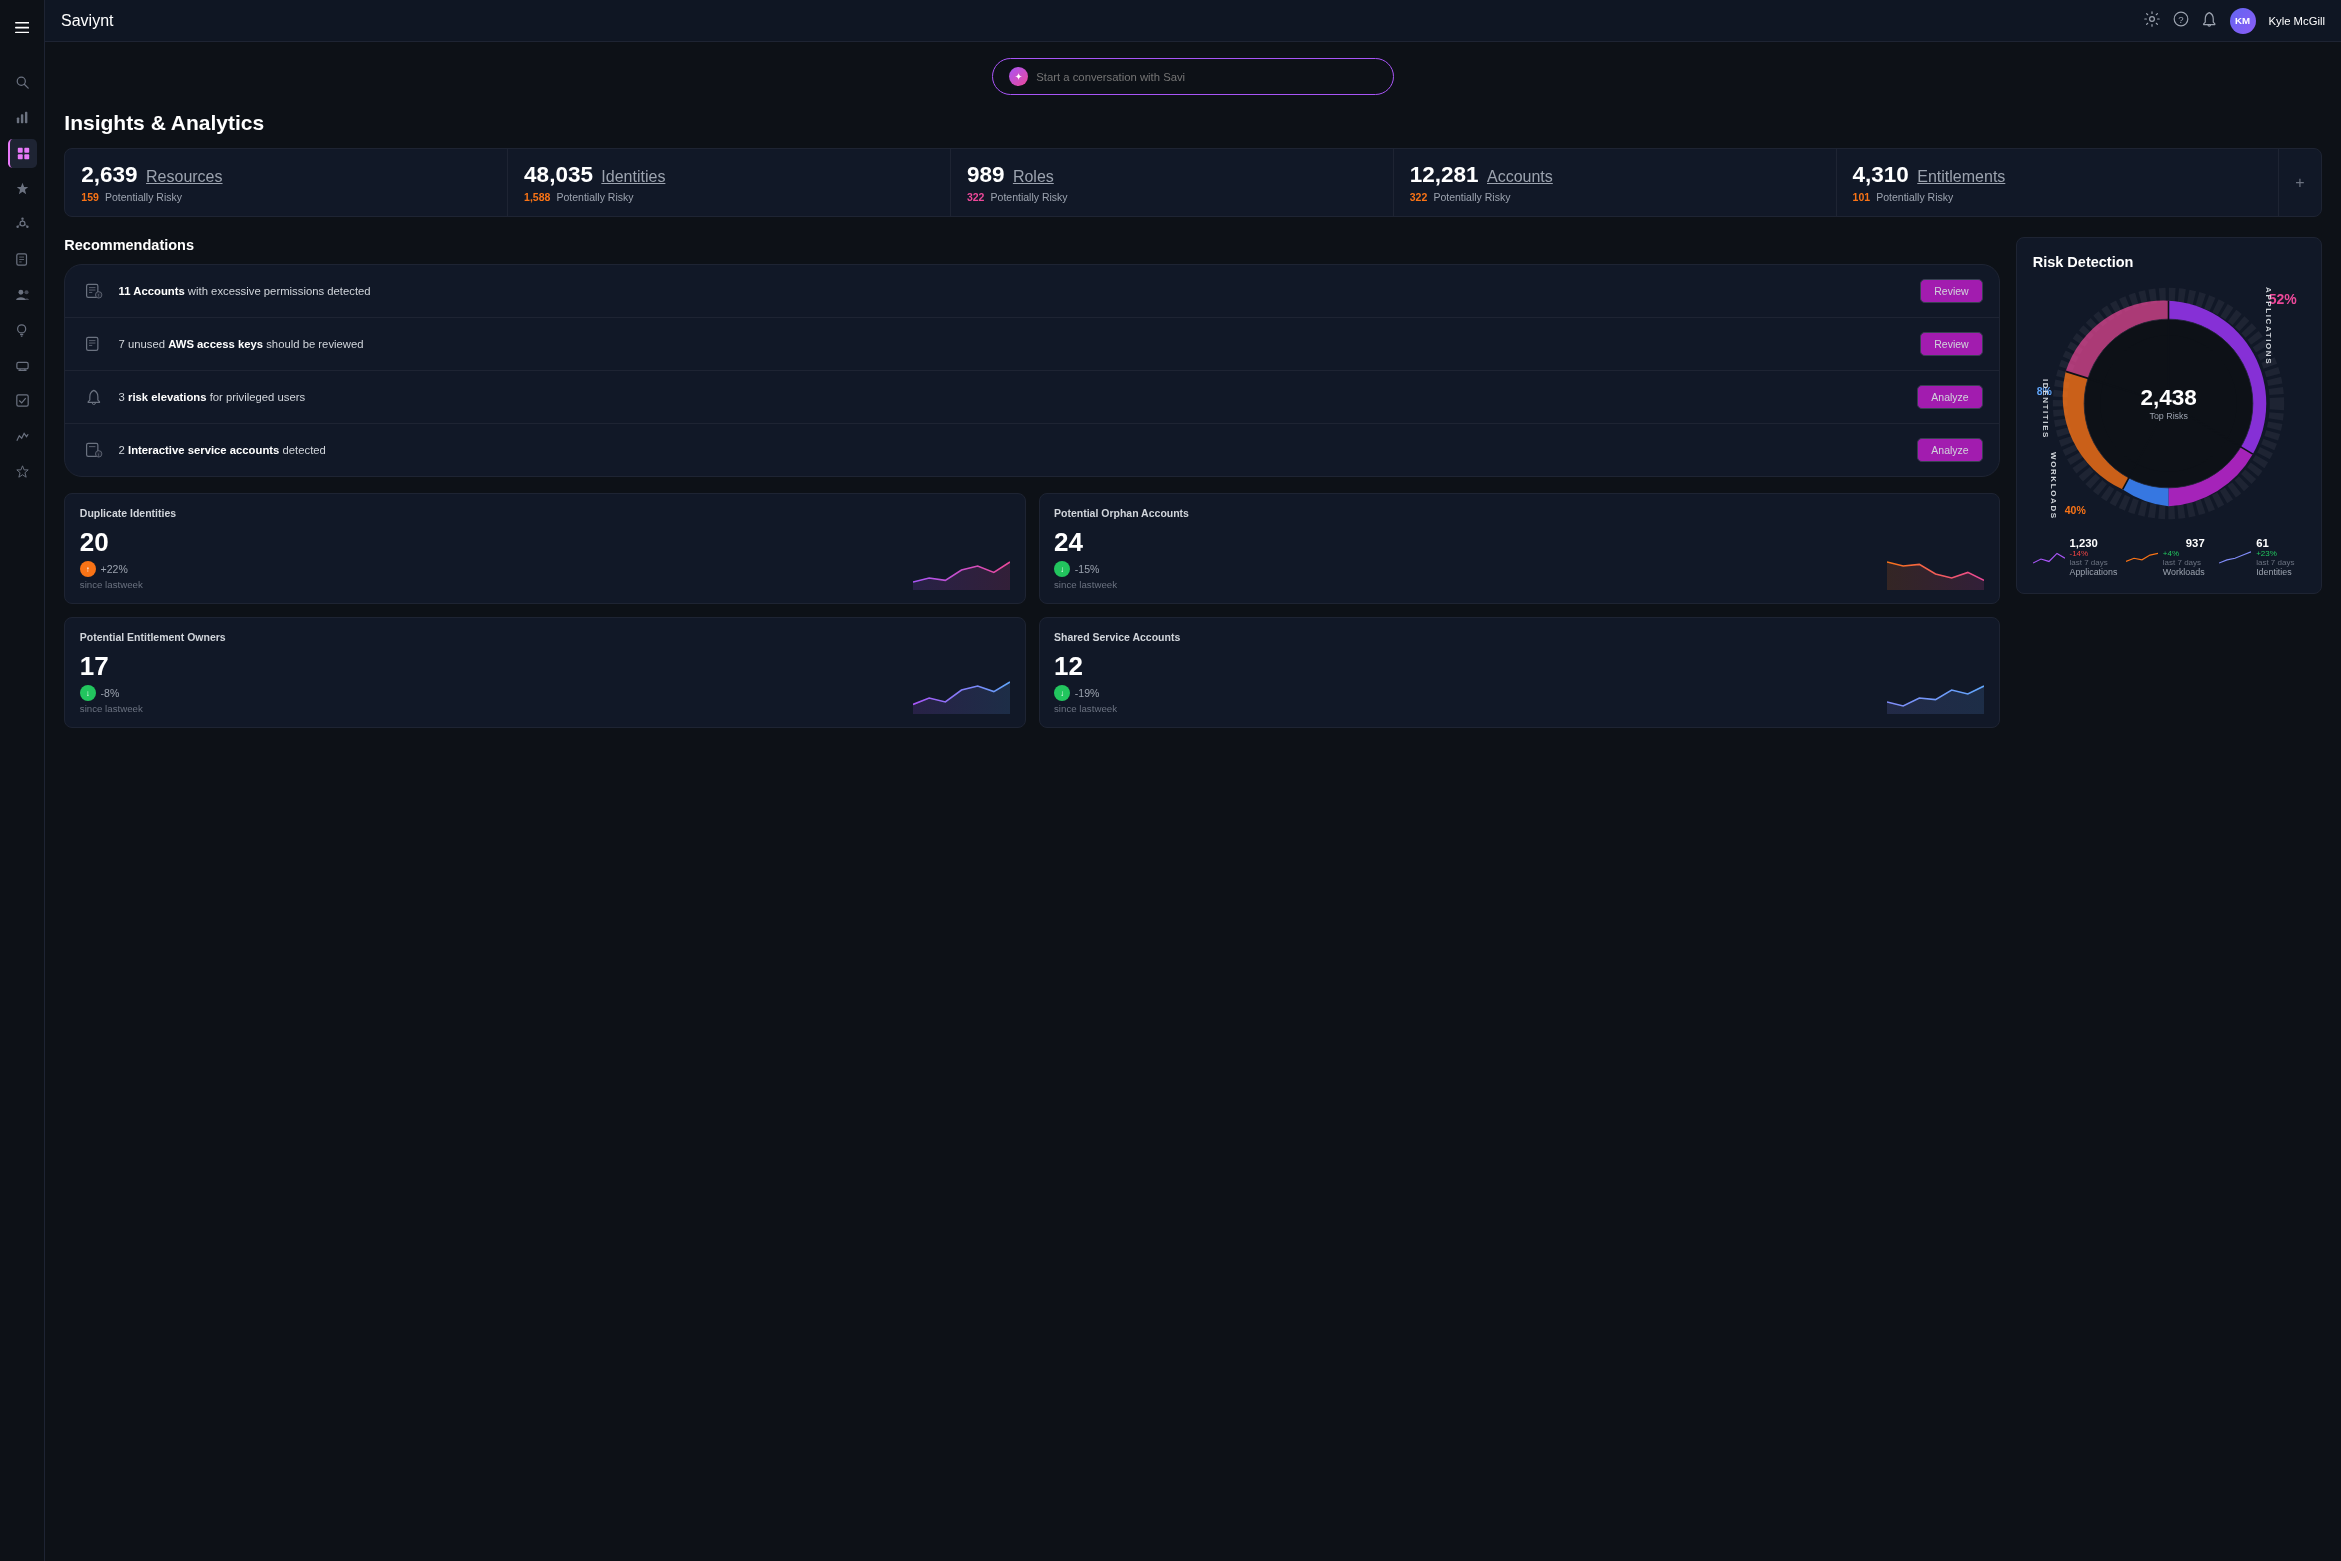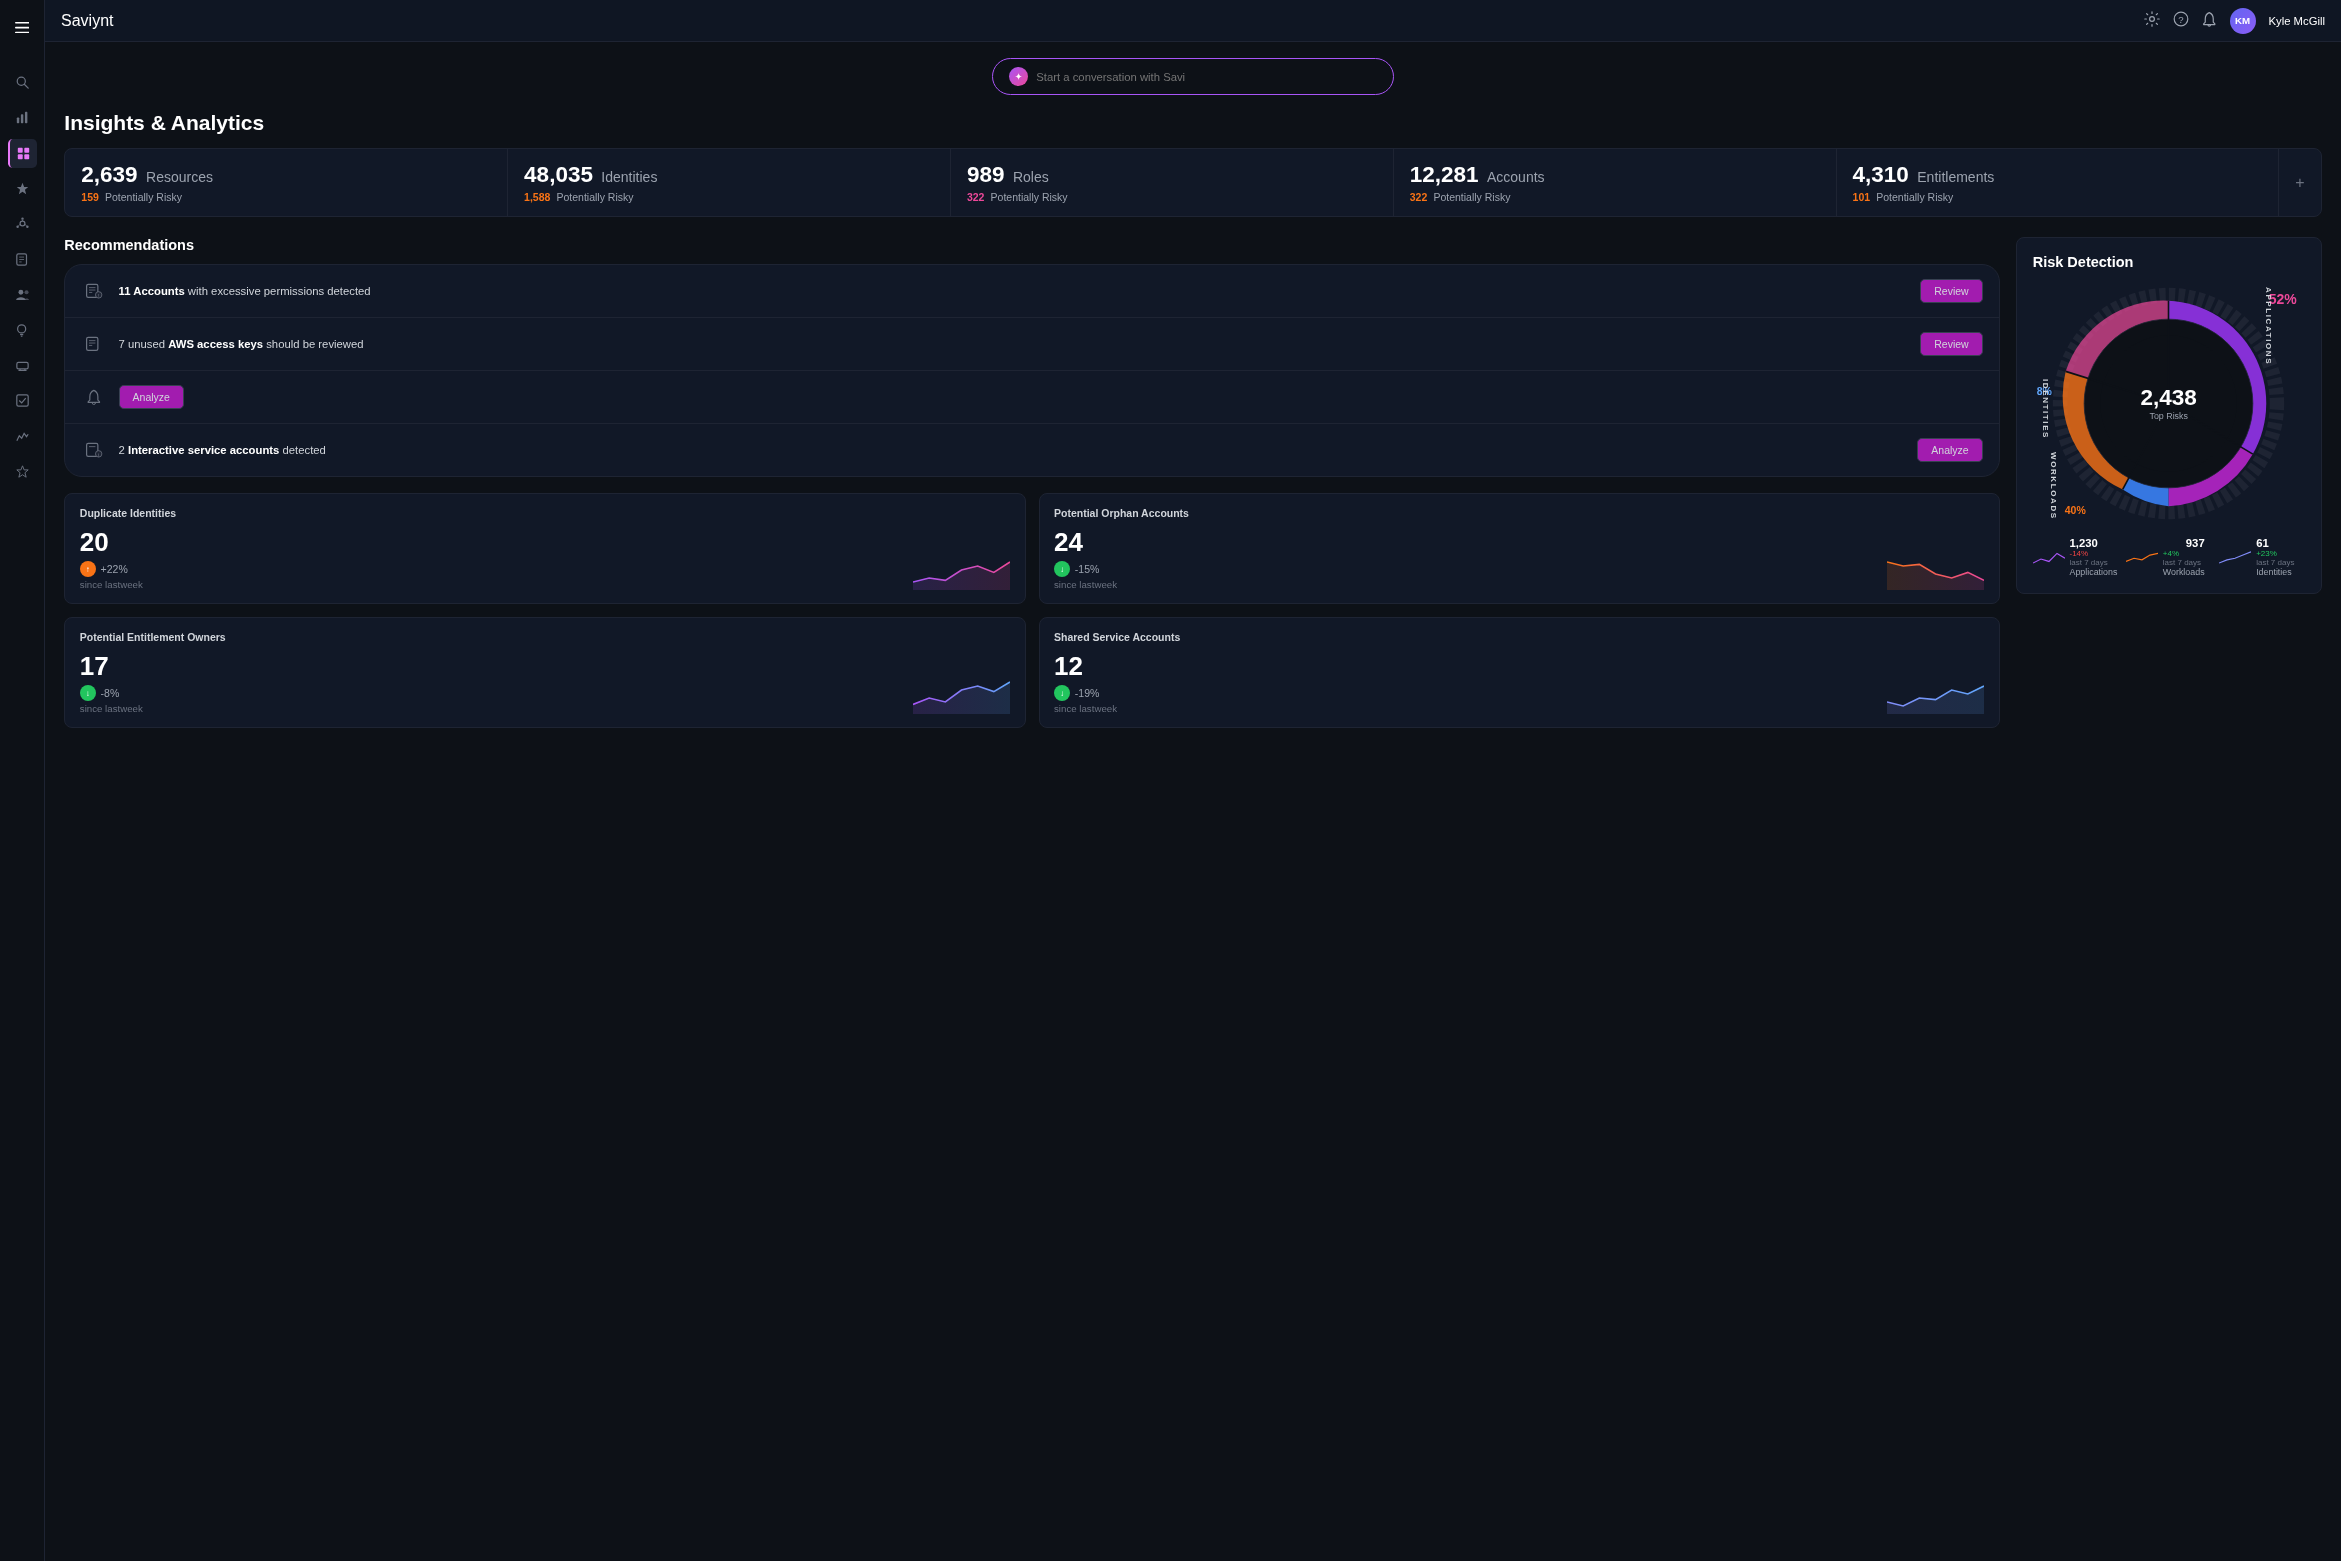--- a/index.html
+++ b/index.html
@@ -158,24 +158,25 @@
       cursor: pointer;
       font-size: 16px;
     }
     .stat-number {
       font-size: 22.5px;
       font-weight: 700;
       color: #fff;
       display: inline;
     }
     .stat-label {
-      font-size: 14px;
+      font-size: 16px;
       color: #9ca3af;
       margin-left: 4.8px;
       font-weight: 400;
+      text-decoration: underline;
     }
     .stat-risky {
       font-size: 10.5px;
       margin-top: 3.2px;
     }
     .stat-risky .risky-count { font-weight: 700; }
     .stat-risky .risky-text { color: #9ca3af; margin-left: 3.2px; }
     .orange { color: #f97316; }
     .pink { color: #ec4899; }
 
@@ -567,20 +568,23 @@
               7 unused <strong>AWS access keys</strong> should be reviewed
             </div>
             <button class="rec-btn">Review</button>
           </div>
           <div class="rec-item">
             <div class="rec-icon">
               <svg width="17.7" height="17.7" viewBox="0 0 22 22" fill="none">
                   <path d="M11 3 C11 3 6 5 6 11v4l-2 2v1h14v-1l-2-2v-4 C16 5 11 3 11 3z" stroke="#6b7280" stroke-width="1.5"></path>
                   <path d="M9 18.5a2 2 0 004 0" stroke="#6b7280" stroke-width="1.2"></path>
                 </svg>
+            </div>
+            <div class="rec-text">
+              3 <strong>risk elevations</strong> for privileged users
             </div>
             <button class="rec-btn">Analyze</button>
           </div>
           <div class="rec-item">
             <div class="rec-icon">
               <svg width="17.7" height="17.7" viewBox="0 0 22 22" fill="none" style="font-size:16px">
                   <rect x="2" y="3" width="14" height="16" rx="2" stroke="#6b7280" stroke-width="1.5"></rect>
                   <line x1="5" y1="7" x2="13" y2="7" stroke="#6b7280" stroke-width="1"></line>
                   <circle cx="17" cy="16" r="4" fill="#1e2433" stroke="#6b7280" stroke-width="1"></circle>
                   <text x="17" y="19.5" text-anchor="middle" fill="#6b7280" font-size="7">i</text>

